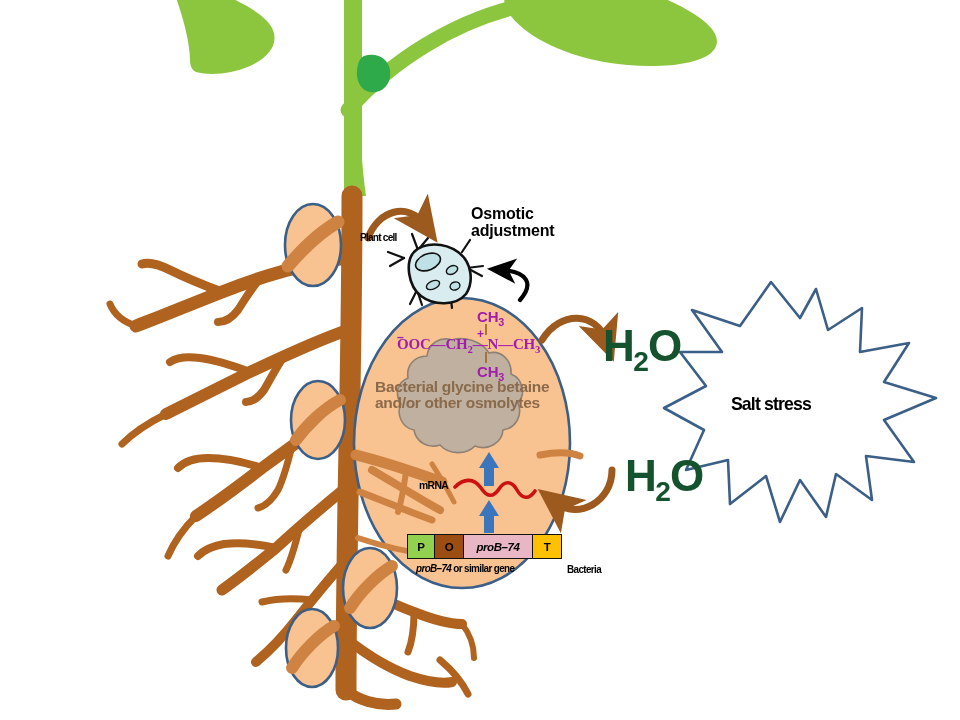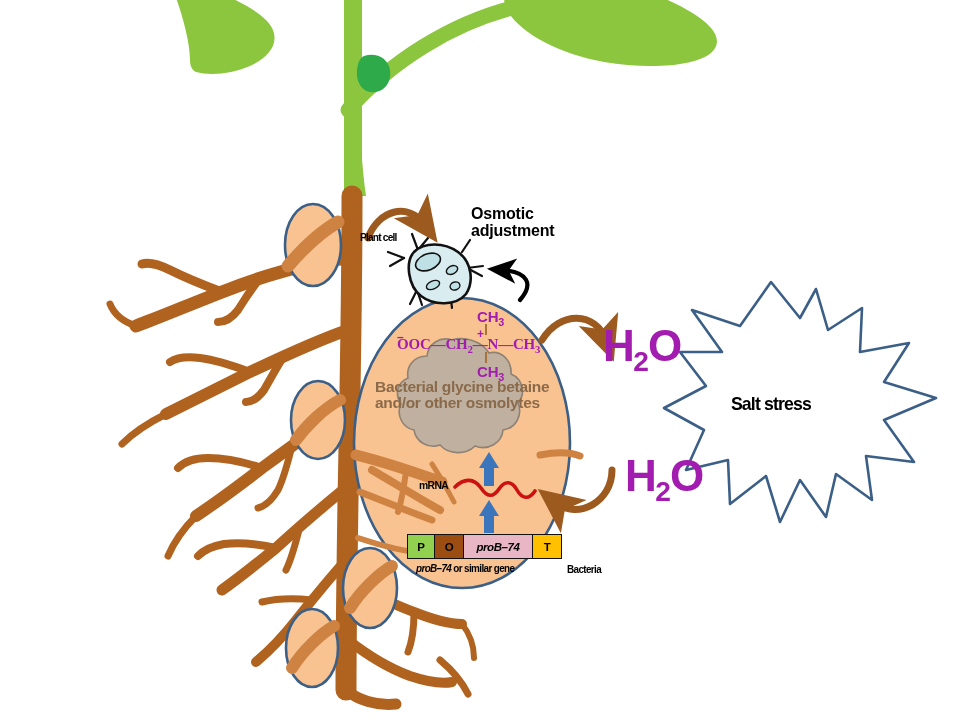--- a/index.html
+++ b/index.html
@@ -58,21 +58,21 @@
     font-size: 19px;
     font-weight: bold;
     color: #000000;
     letter-spacing: -0.9px;
     transform: scaleX(0.93) translateX(-50%);
     transform-origin: left center;
   }
   .lbl-h2o {
     font-size: 44px;
     font-weight: bold;
-    color: #a21caf;
+    color: #14532d;
     letter-spacing: -1.5px;
   }
   .lbl-h2o sub {
     font-size: 0.64em;
     font-weight: bold;
     letter-spacing: -1px;
   }
   .lbl-h2o-1 { left: 603px; top: 322px; }
   .lbl-h2o-2 { left: 625px; top: 452px; }
 

